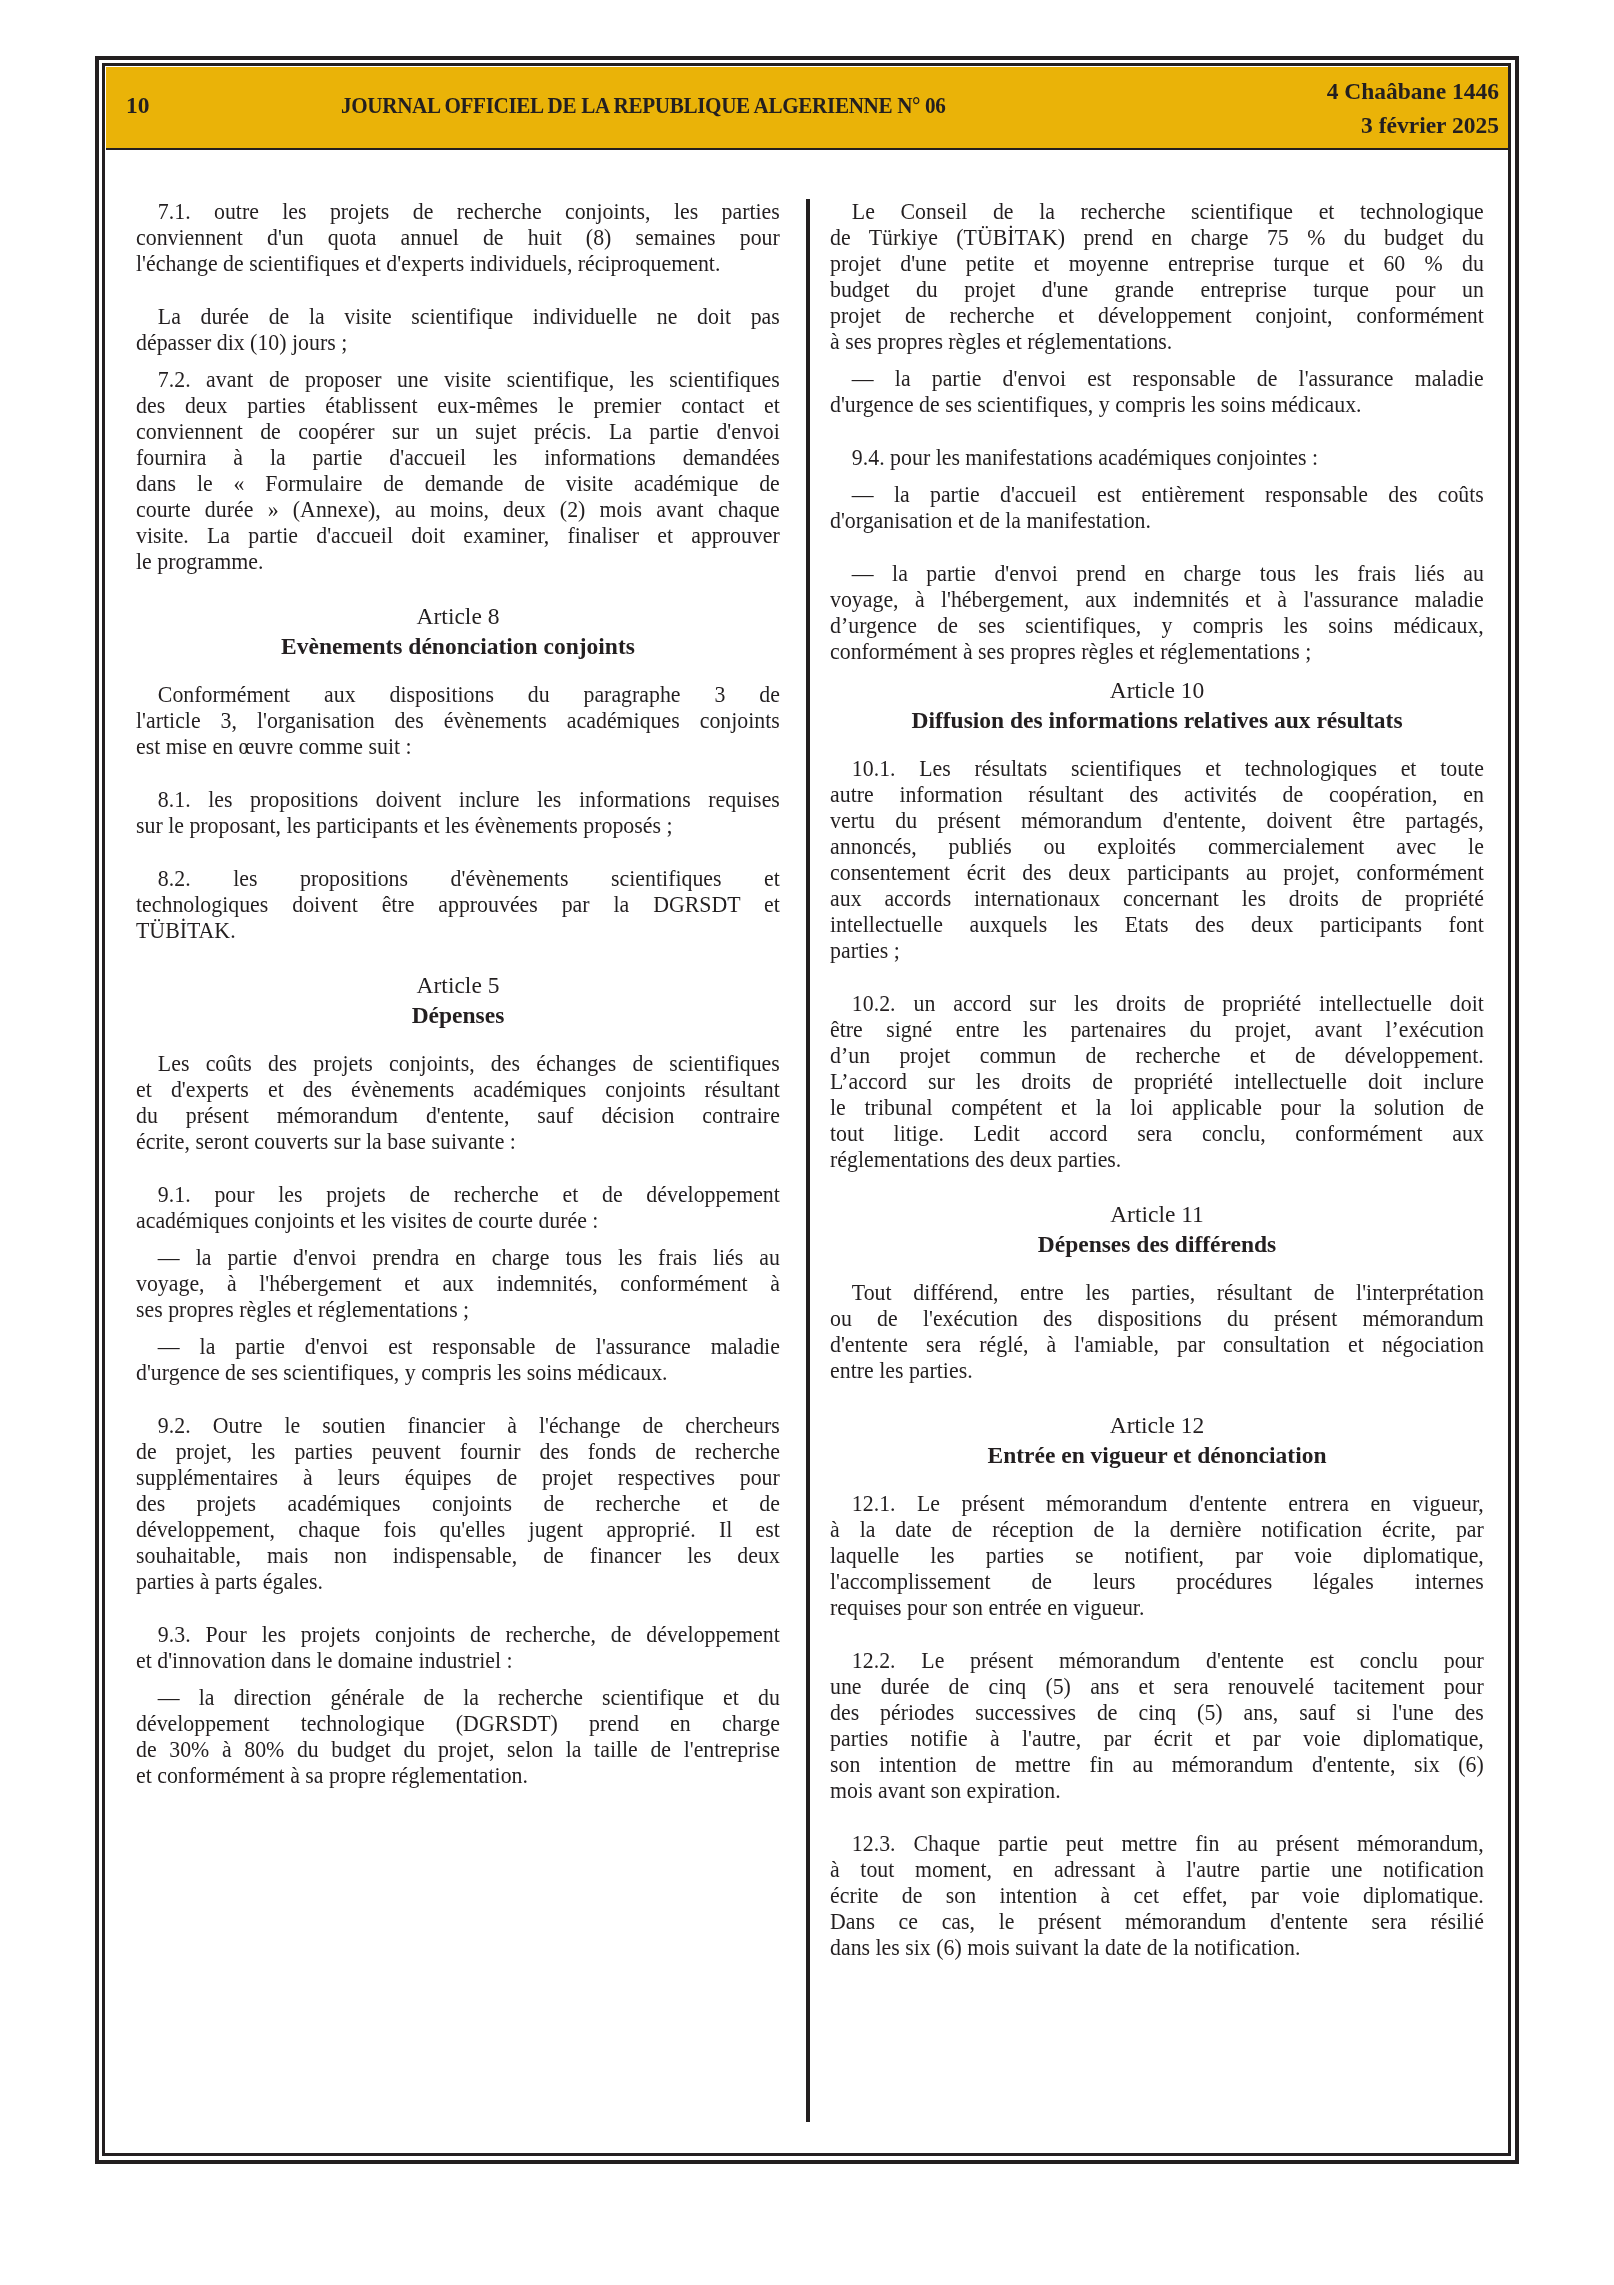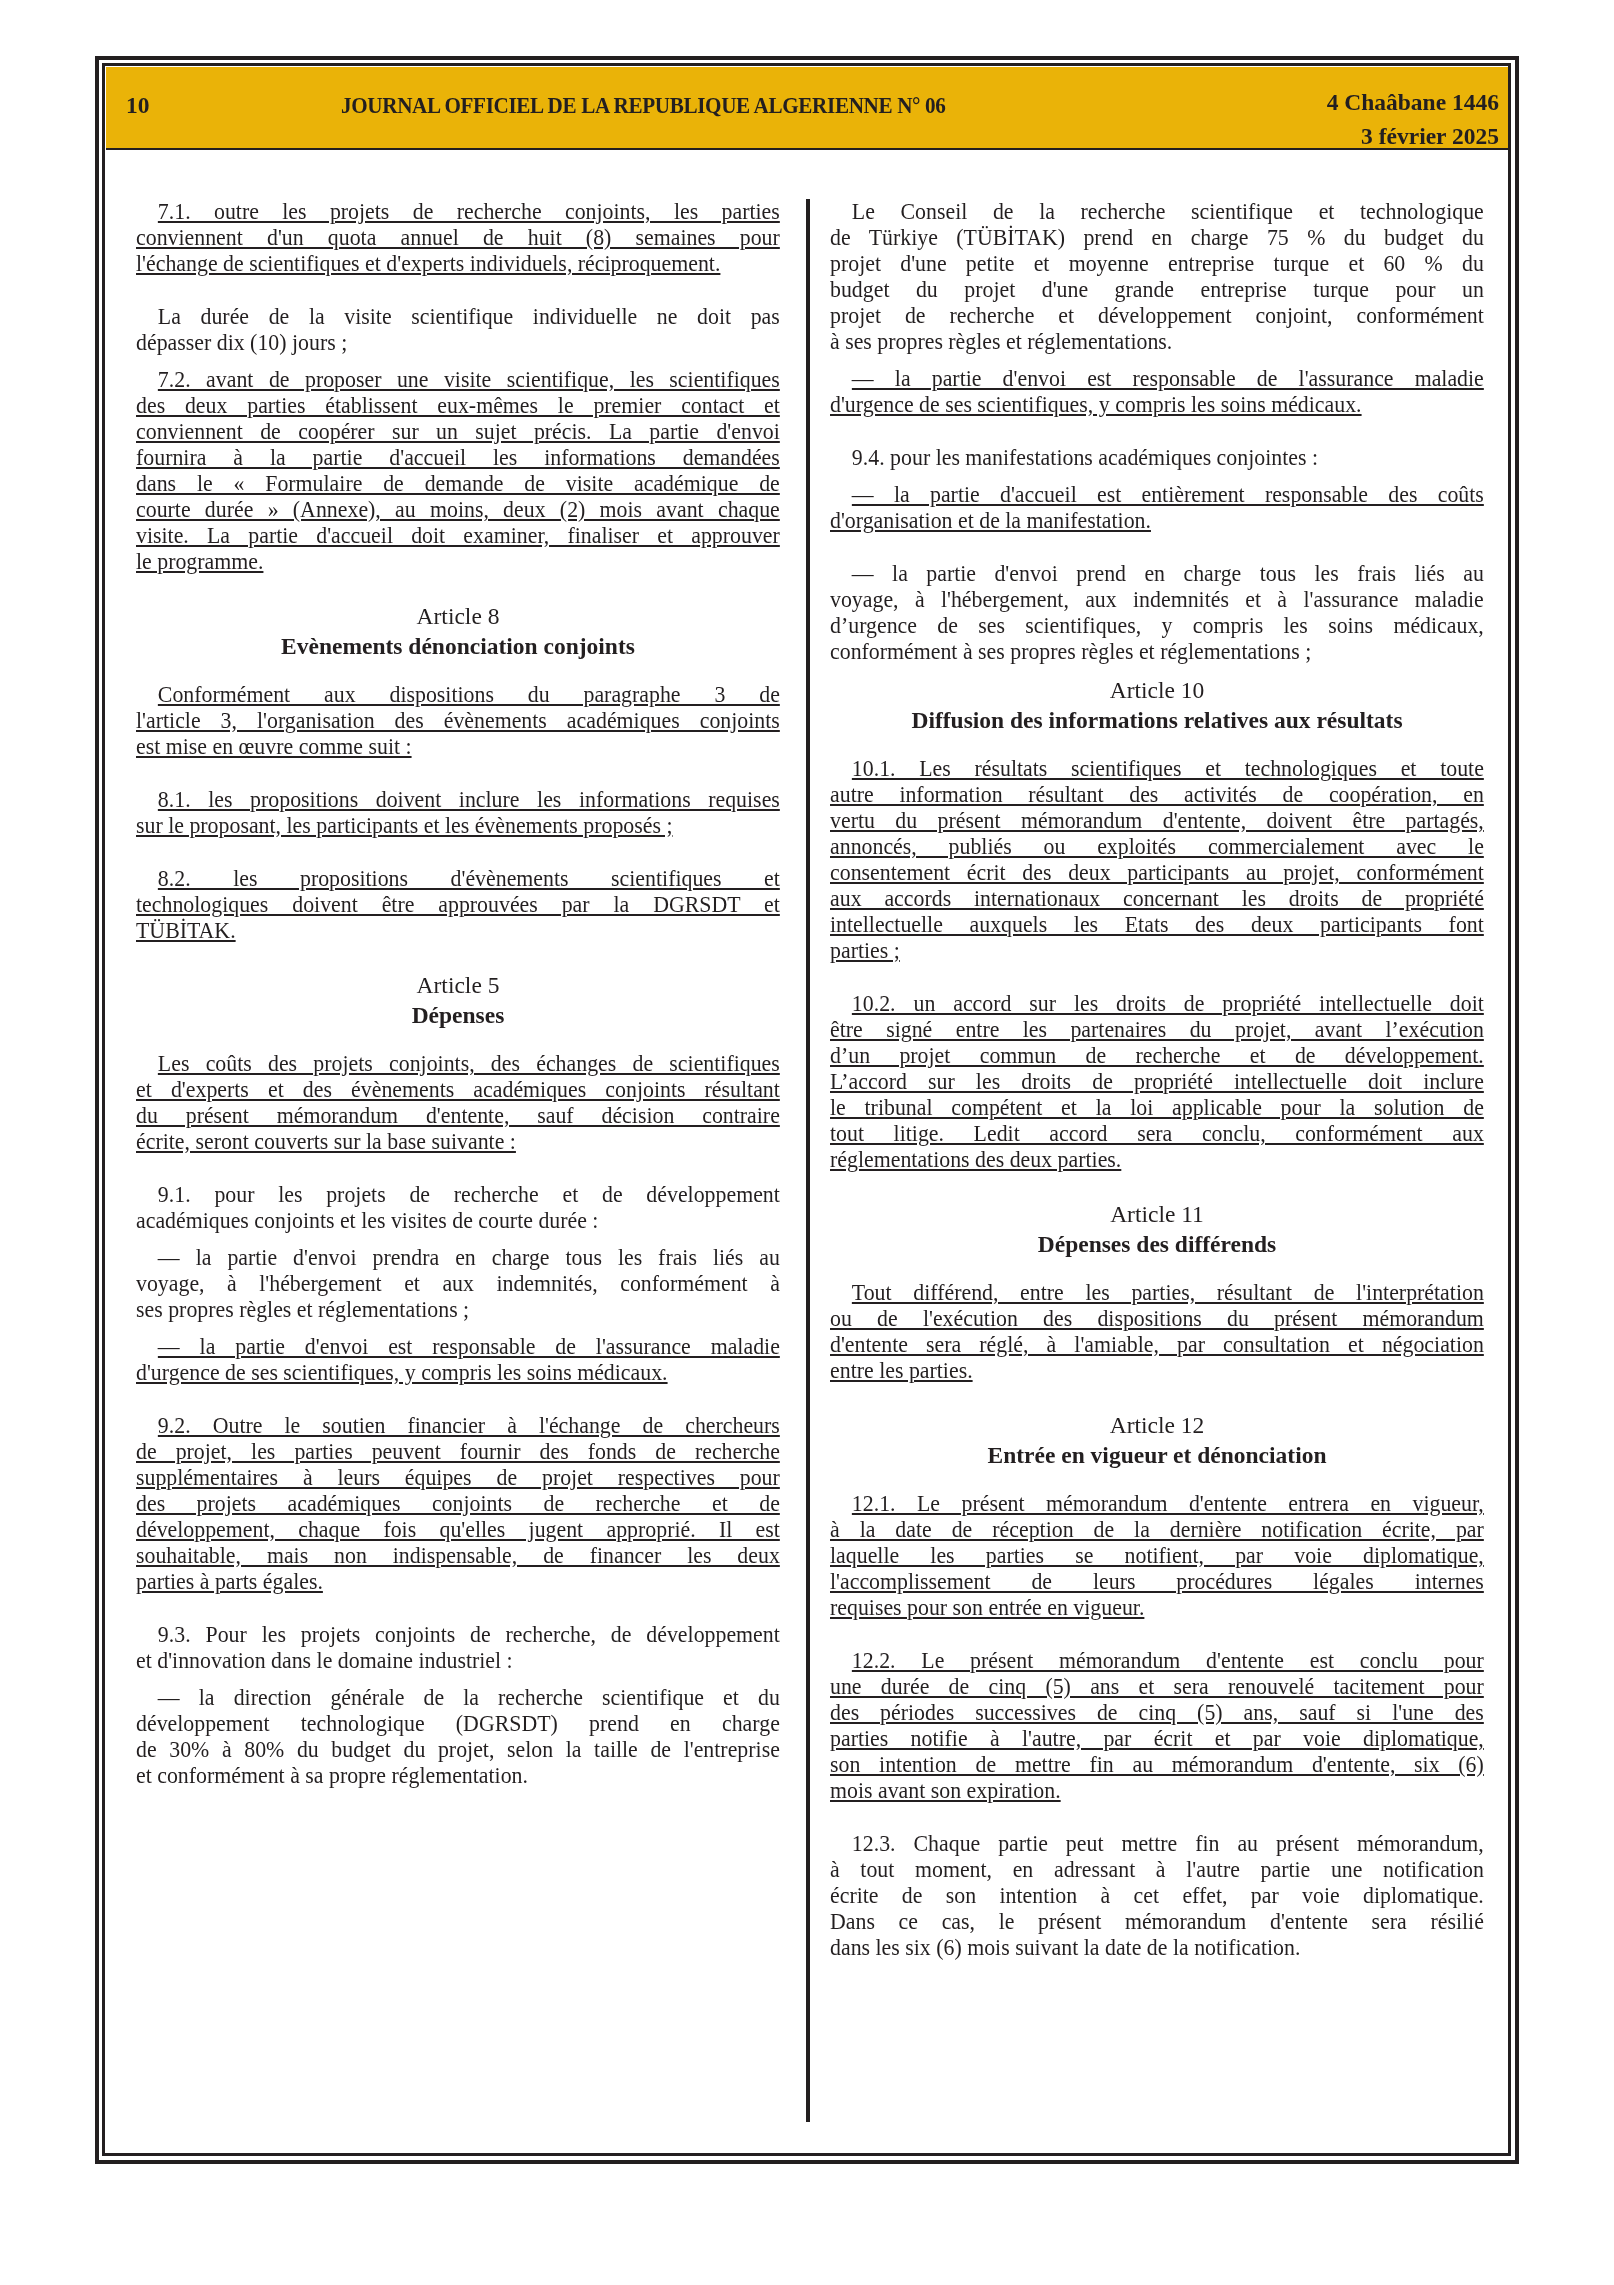--- a/index.html
+++ b/index.html
@@ -7,32 +7,32 @@
          font-family: "Liberation Serif", "DejaVu Serif", serif; color: #231f20; }
   .frame-outer { position: absolute; left: 95px; top: 56px; width: 1424px; height: 2108px;
                  border: 4.5px solid #231f20; box-sizing: border-box; }
   .frame-inner { position: absolute; left: 102px; top: 63px; width: 1409px; height: 2093px;
                  border: 3.6px solid #231f20; box-sizing: border-box; }
   .header { position: absolute; left: 106px; top: 67px; width: 1402px; height: 81px;
             background: #eab308; border-bottom: 2.7px solid #231f20; box-sizing: content-box; }
   .h-page { position: absolute; left: 20px; top: 25px; font-weight: bold; font-size: 23.5px; }
   .h-title { position: absolute; left: 235px; top: 25px; font-weight: bold; font-size: 23.5px;
              letter-spacing: -0.4px; transform: scaleX(0.9); transform-origin: left top; white-space: nowrap; }
-  .h-date { position: absolute; right: 9px; top: 18px; text-align: right; font-weight: bold;
+  .h-date { position: absolute; right: 9px; top: 7px; text-align: right; font-weight: bold;
             font-size: 23.5px; line-height: 34px; }
   .divider { position: absolute; left: 806px; top: 199px; width: 3.6px; height: 1923px; background: #231f20; }
   .col { position: absolute; top: 198px; width: 644px; font-size: 23.5px; line-height: 26px; }
   .col.left { left: 136px; }
   .col.right { left: 830px; width: 654px; }
   .line { display: block; height: 26px; white-space: nowrap; text-align: justify; text-align-last: justify;
           transform: scaleX(0.93); transform-origin: left top; width: 107.5%; }
   .line.last { text-align-last: left; }
   .line.ind { text-indent: 23.5px; }
   .para { margin-bottom: 11px; }
-  .para.gap { margin-bottom: 27px; text-decoration: underline; }
+  .para.gap { margin-bottom: 27px; }
   .art-num { text-align: center; height: 30px; line-height: 30px; }
   .art-title { text-align: center; font-weight: bold; height: 30px; line-height: 30px; margin-bottom: 20px; }
 </style>
 </head>
 <body>
 
 <div class="frame-outer"></div>
 <div class="frame-inner"></div>
 
 <div class="header">

